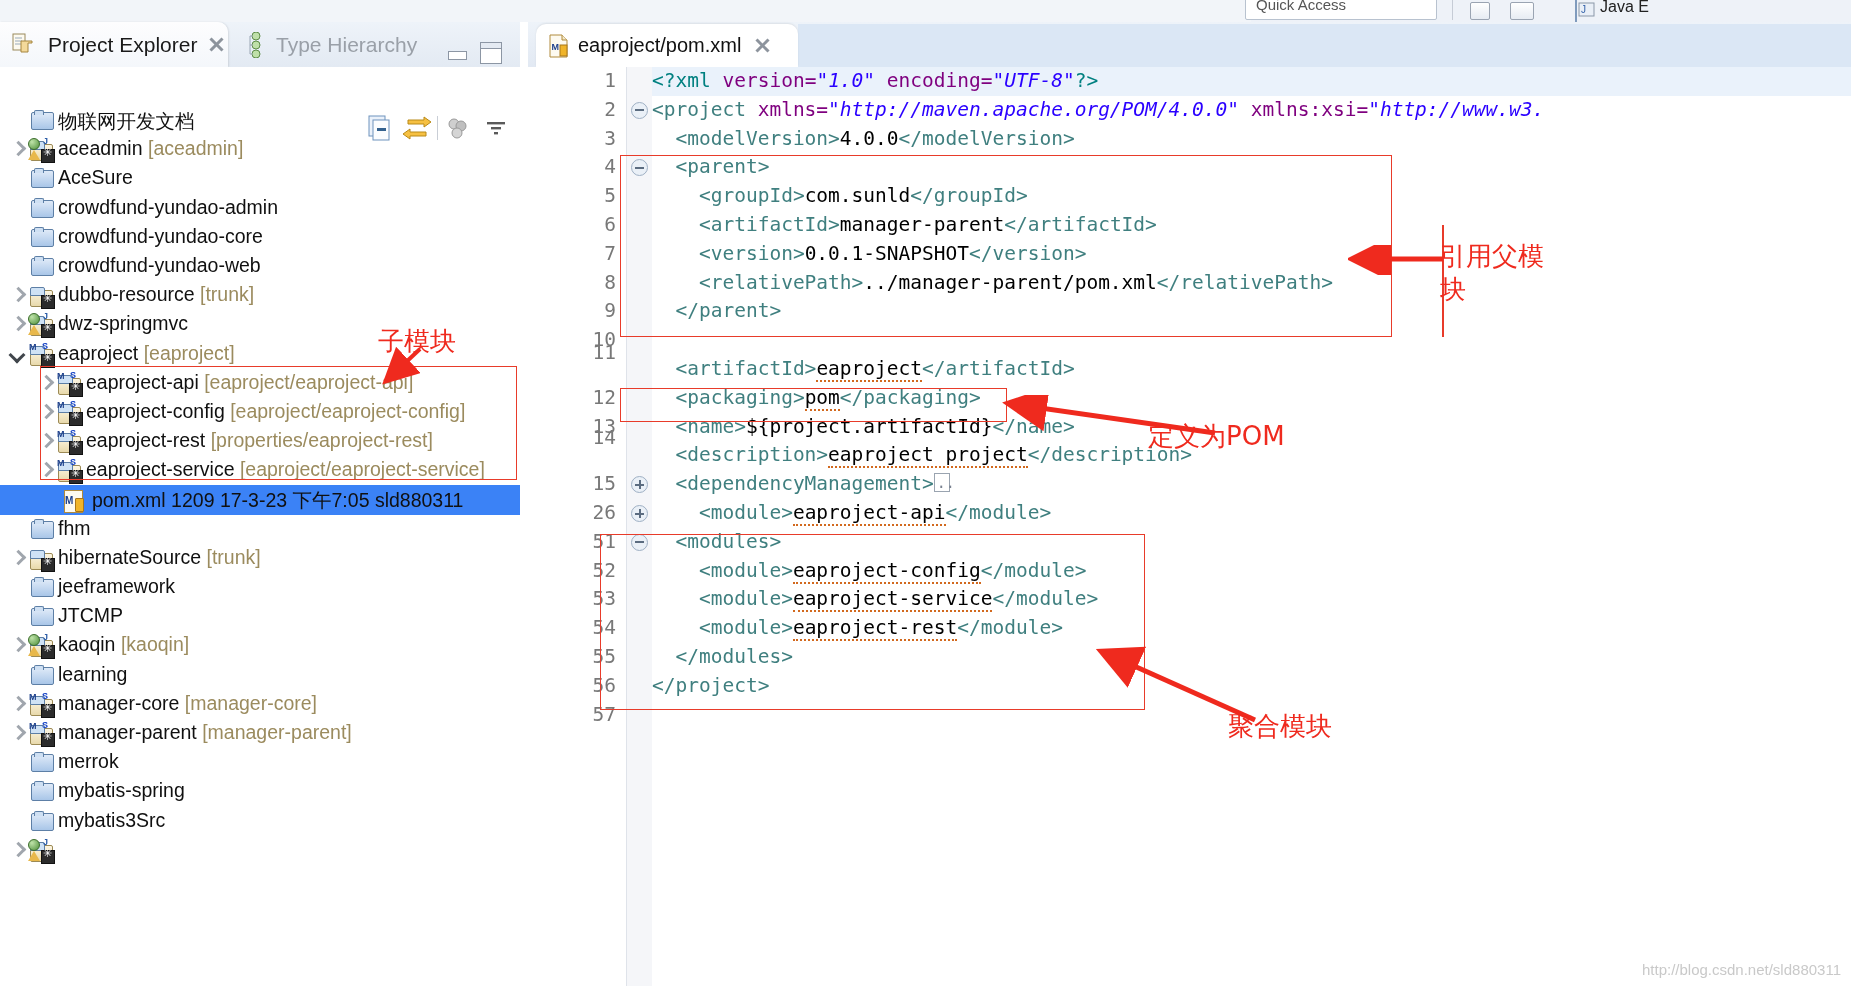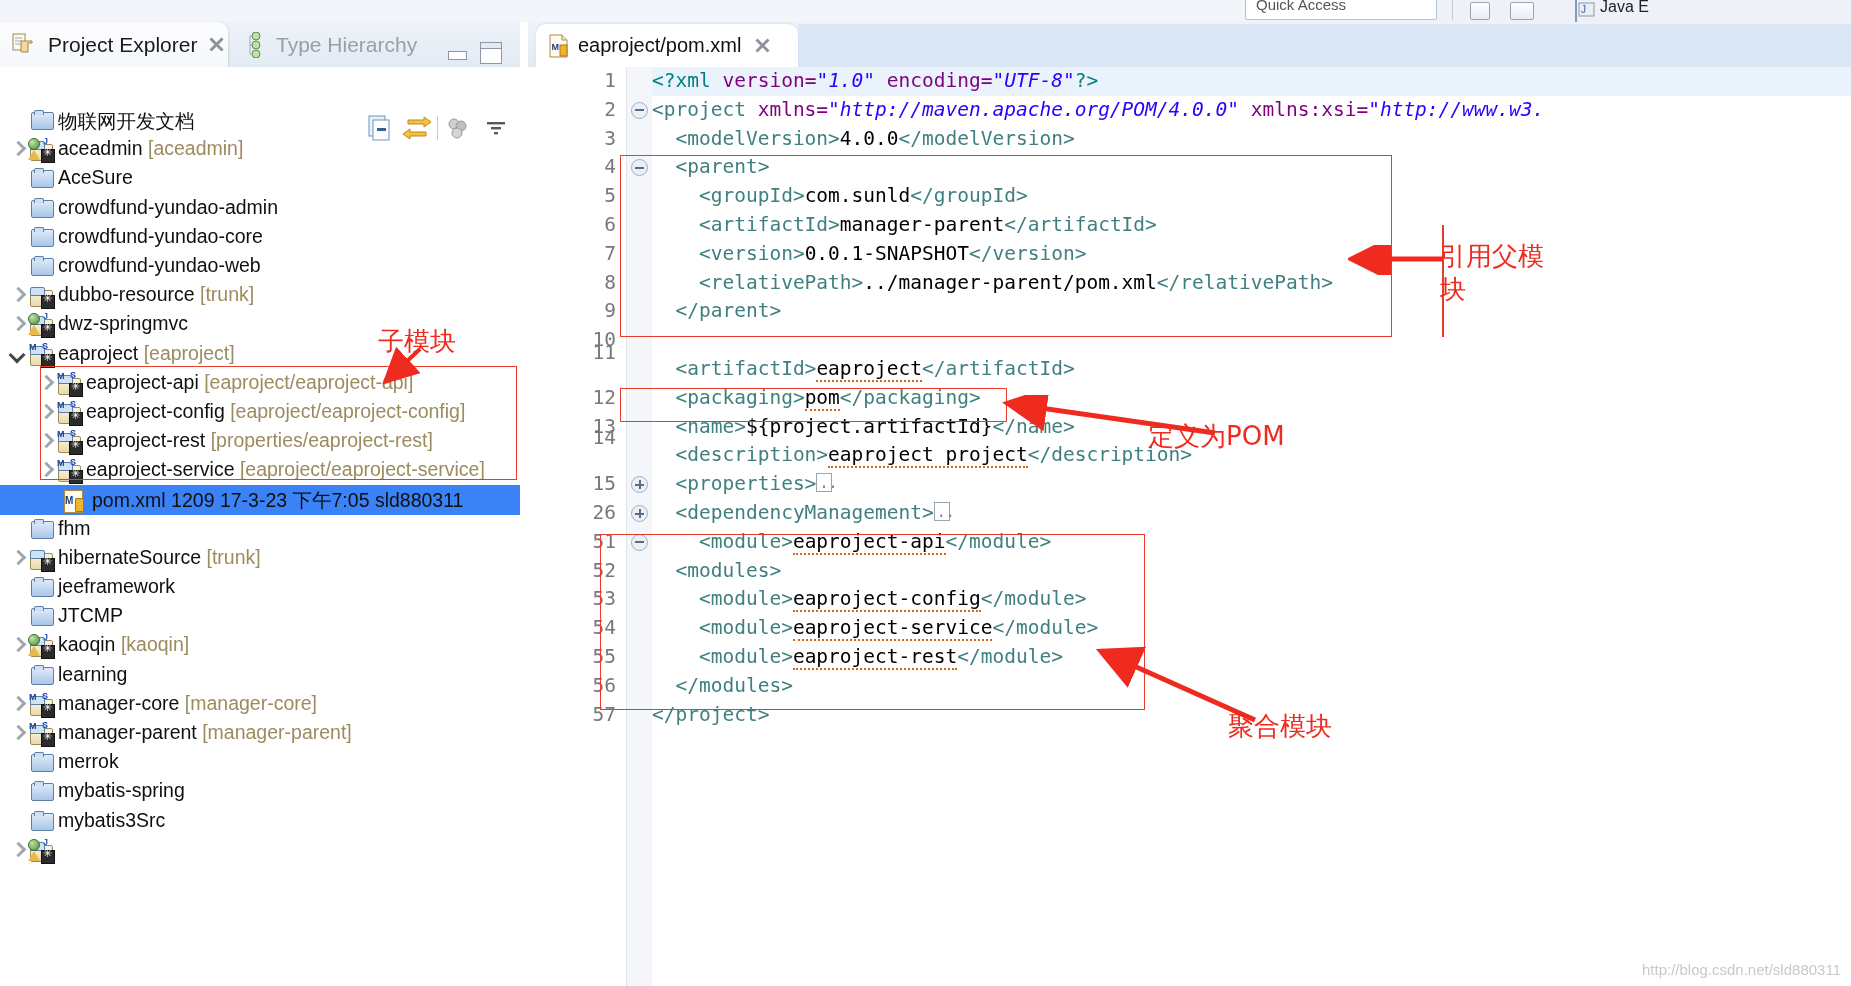--- a/index.html
+++ b/index.html
@@ -486,21 +486,20 @@
       <div class="cl"><span class="tg">    &lt;groupId&gt;</span><span class="tx">com.sunld</span><span class="tg">&lt;/groupId&gt;</span></div>
       <div class="cl"><span class="tg">    &lt;artifactId&gt;</span><span class="tx">manager-parent</span><span class="tg">&lt;/artifactId&gt;</span></div>
       <div class="cl"><span class="tg">    &lt;version&gt;</span><span class="tx">0.0.1-SNAPSHOT</span><span class="tg">&lt;/version&gt;</span></div>
       <div class="cl"><span class="tg">    &lt;relativePath&gt;</span><span class="tx">../manager-parent/pom.xml</span><span class="tg">&lt;/relativePath&gt;</span></div>
       <div class="cl"><span class="tg">  &lt;/parent&gt;</span></div>
       <div class="cl"></div>
       <div class="cl"><span class="tg">  &lt;artifactId&gt;</span><span class="tx squiggle">eaproject</span><span class="tg">&lt;/artifactId&gt;</span></div>
       <div class="cl"><span class="tg">  &lt;packaging&gt;</span><span class="tx squiggle">pom</span><span class="tg">&lt;/packaging&gt;</span></div>
       <div class="cl"><span class="tg">  &lt;name&gt;</span><span class="tx">${project.artifactId}</span><span class="tg">&lt;/name&gt;</span></div>
       <div class="cl"><span class="tg">  &lt;description&gt;</span><span class="tx squiggle">eaproject project</span><span class="tg">&lt;/description&gt;</span></div>
-      <div class="cl"><span class="tg">  &lt;properties&gt;</span><span class="fold-box"></span></div>
       <div class="cl"><span class="tg">  &lt;dependencyManagement&gt;</span><span class="fold-box"></span></div>
       <div class="cl"><span class="tg">    &lt;module&gt;</span><span class="tx squiggle">eaproject-api</span><span class="tg">&lt;/module&gt;</span></div>
       <div class="cl"><span class="tg">  &lt;modules&gt;</span></div>
       <div class="cl"><span class="tg">    &lt;module&gt;</span><span class="tx squiggle">eaproject-config</span><span class="tg">&lt;/module&gt;</span></div>
       <div class="cl"><span class="tg">    &lt;module&gt;</span><span class="tx squiggle">eaproject-service</span><span class="tg">&lt;/module&gt;</span></div>
       <div class="cl"><span class="tg">    &lt;module&gt;</span><span class="tx squiggle">eaproject-rest</span><span class="tg">&lt;/module&gt;</span></div>
       <div class="cl"><span class="tg">  &lt;/modules&gt;</span></div>
       <div class="cl"><span class="tg">&lt;/project&gt;</span></div>
     </div>
 </div>

